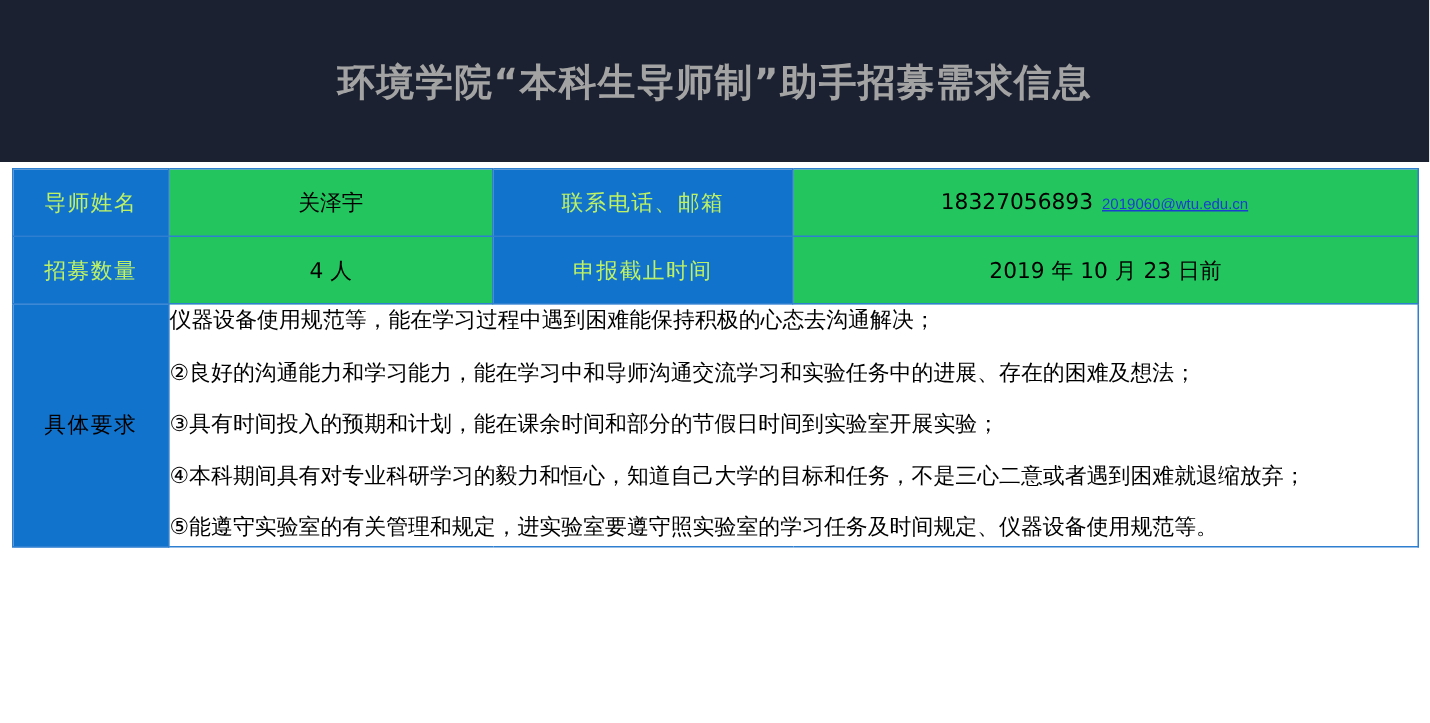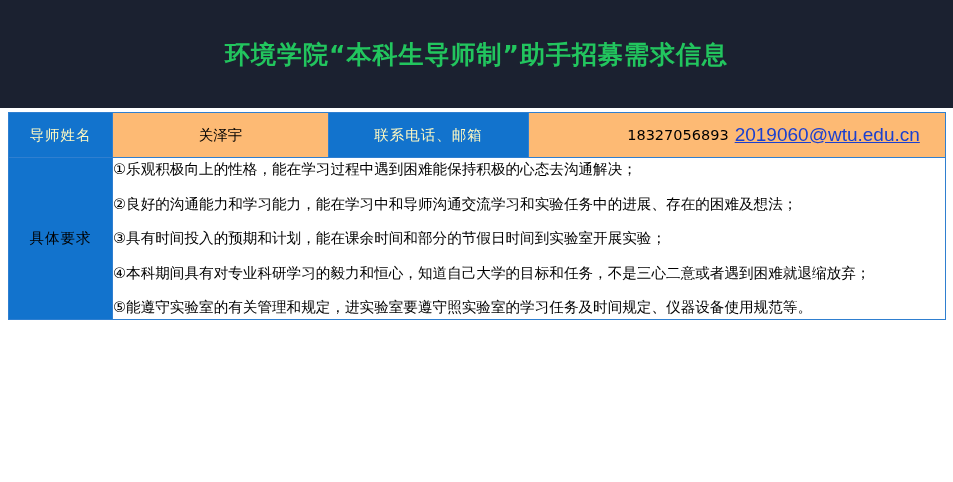--- a/index.html
+++ b/index.html
@@ -22,21 +22,21 @@
     left: 0;
     top: 0;
     width: 953px;
     height: 108px;
     background: #1b2130;
     display: flex;
     align-items: center;
     justify-content: center;
   }
   .header-title {
-    color: #22c55e;
+    color: #a3a3a3;
     font-size: 25px;
     font-weight: bold;
     letter-spacing: 1px;
     text-align: center;
     font-family: "DejaVu Sans", "Liberation Sans", sans-serif;
   }
   .table {
     position: absolute;
     left: 8px;
     top: 112px;
@@ -44,30 +44,30 @@
     border-collapse: collapse;
     table-layout: fixed;
   }
   .table td {
     border: 1px solid #2f7fd0;
     padding: 0;
     vertical-align: middle;
   }
   .lbl {
     background: #1273cd;
-    color: #fef9c3;
+    color: #bef264;
     font-size: 14.5px;
     text-align: center;
     font-weight: normal;
     height: 44px;
     letter-spacing: 1px;
     font-family: "DejaVu Sans", "Liberation Sans", sans-serif;
   }
   .val {
-    background: #fdba74;
+    background: #22c55e;
     color: #000000;
     font-size: 14.5px;
     text-align: center;
     height: 44px;
     font-family: "DejaVu Sans", "Liberation Sans", sans-serif;
   }
   .val-split {
     display: flex;
     align-items: center;
     height: 44px;
@@ -78,21 +78,21 @@
     font-size: 14.5px;
   }
   .mailwrap {
     flex: 1;
     text-align: left;
     padding-left: 6px;
   }
   .mail {
     color: #1a3fd0;
     text-decoration: underline;
-    font-size: 19px;
+    font-size: 10px;
     font-family: "Liberation Sans", sans-serif;
   }
   .req-label {
     background: #1273cd;
     color: #000000;
     font-size: 14.5px;
     text-align: center;
     letter-spacing: 1px;
     font-family: "DejaVu Sans", "Liberation Sans", sans-serif;
   }
@@ -135,23 +135,29 @@
         <td class="val">
           <div class="val-split">
             <span class="phone">18327056893</span>
             <span class="mailwrap">
               <a class="mail" href="#">2019060@wtu.edu.cn</a>
             </span>
           </div>
         </td>
       </tr>
       <tr>
+        <td class="lbl">招募数量</td>
+        <td class="val">4 人</td>
+        <td class="lbl">申报截止时间</td>
+        <td class="val">2019 年 10 月 23 日前</td>
+      </tr>
+      <tr>
         <td class="req-label">具体要求</td>
         <td class="req-cell" colspan="3">
-          <p class="req-item">①乐观积极向上的性格，能在学习过程中遇到困难能保持积极的心态去沟通解决；</p>
+          <p class="req-item">仪器设备使用规范等，能在学习过程中遇到困难能保持积极的心态去沟通解决；</p>
           <p class="req-item">②良好的沟通能力和学习能力，能在学习中和导师沟通交流学习和实验任务中的进展、存在的困难及想法；</p>
           <p class="req-item">③具有时间投入的预期和计划，能在课余时间和部分的节假日时间到实验室开展实验；</p>
           <p class="req-item">④本科期间具有对专业科研学习的毅力和恒心，知道自己大学的目标和任务，不是三心二意或者遇到困难就退缩放弃；</p>
           <p class="req-item">⑤能遵守实验室的有关管理和规定，进实验室要遵守照实验室的学习任务及时间规定、仪器设备使用规范等。</p>
         </td>
       </tr>
     </tbody>
   </table>
 
 </div>

